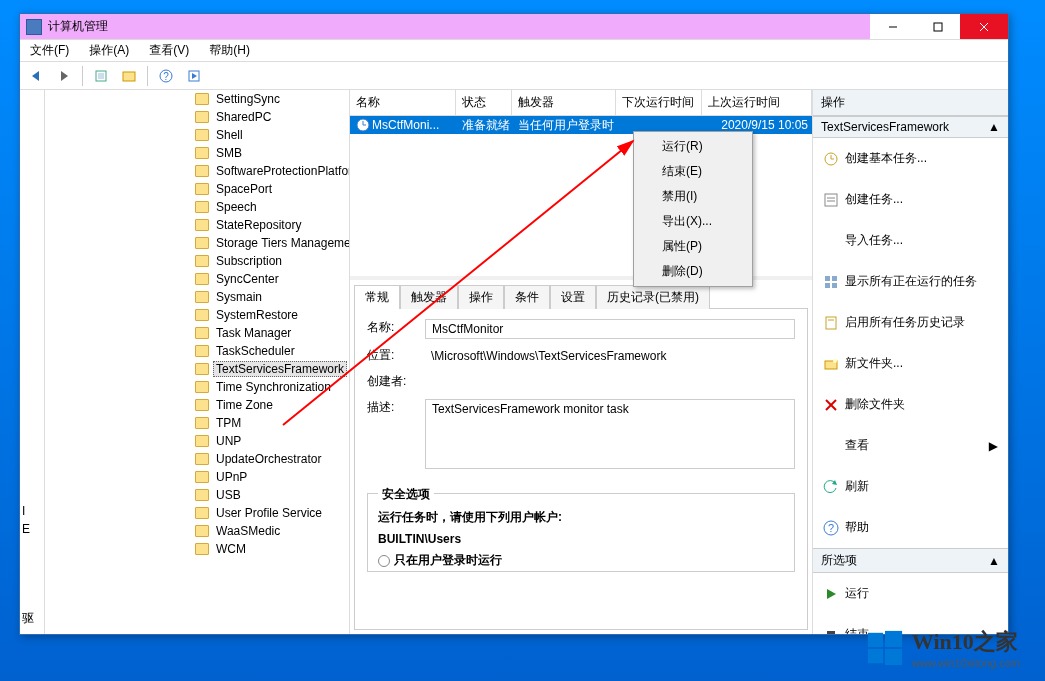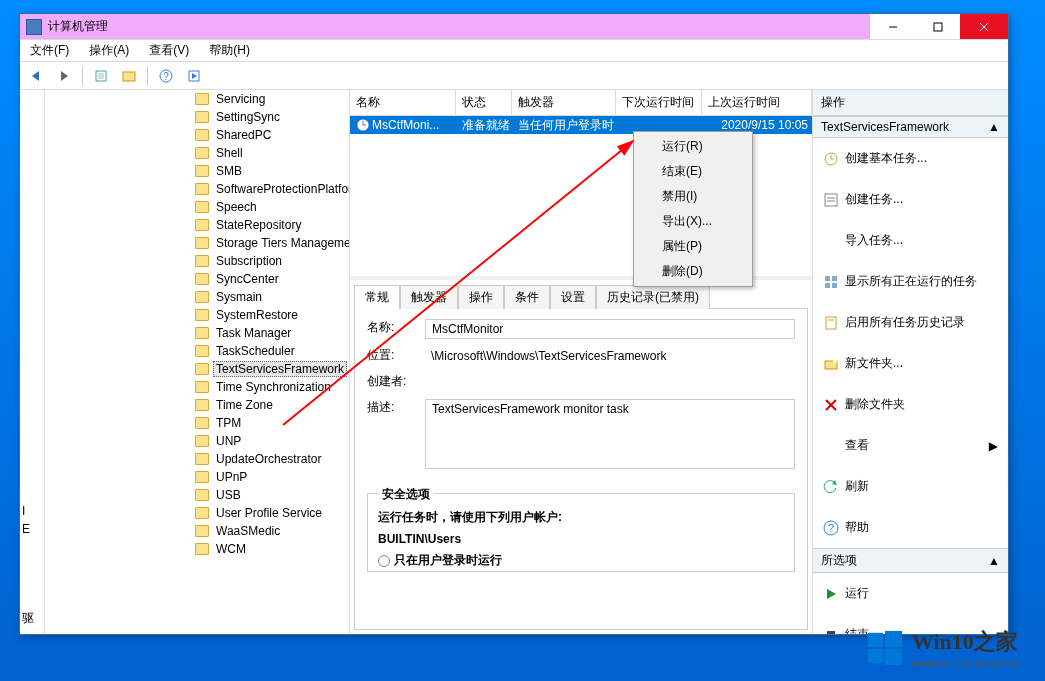--- a/index.html
+++ b/index.html
@@ -146,41 +146,41 @@
     <div class="leftpane">
       <div style="margin-top:380px">I</div>
       <div>E</div>
       <div style="margin-top:70px">驱</div>
     </div>
 
     <div class="tree scroll-y">
       <div class="treeinner" id="tree-inner">
           <div class="titem">
             <span class="fld"></span>
-            <span class="lbl">Servicing</span>
-          </div>
-          <div class="titem">
-            <span class="fld"></span>
             <span class="lbl">SettingSync</span>
           </div>
           <div class="titem">
             <span class="fld"></span>
             <span class="lbl">SharedPC</span>
           </div>
           <div class="titem">
             <span class="fld"></span>
             <span class="lbl">Shell</span>
           </div>
           <div class="titem">
             <span class="fld"></span>
             <span class="lbl">SMB</span>
           </div>
           <div class="titem">
             <span class="fld"></span>
             <span class="lbl">SoftwareProtectionPlatform</span>
+          </div>
+          <div class="titem">
+            <span class="fld"></span>
+            <span class="lbl">SpacePort</span>
           </div>
           <div class="titem">
             <span class="fld"></span>
             <span class="lbl">Speech</span>
           </div>
           <div class="titem">
             <span class="fld"></span>
             <span class="lbl">StateRepository</span>
           </div>
           <div class="titem">

